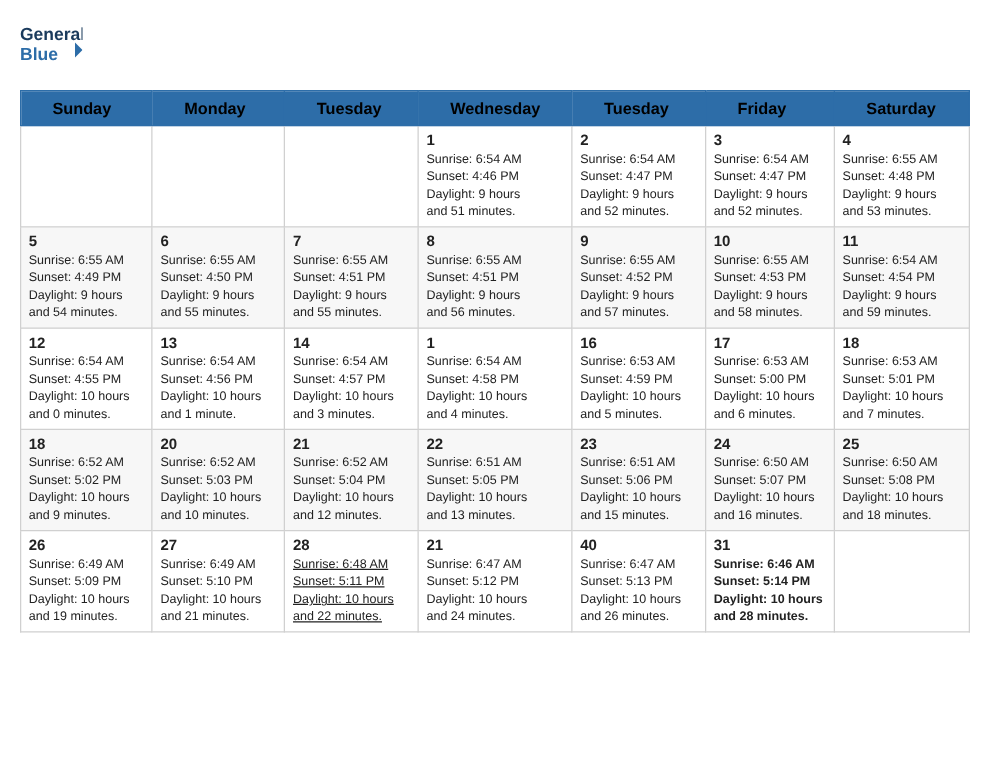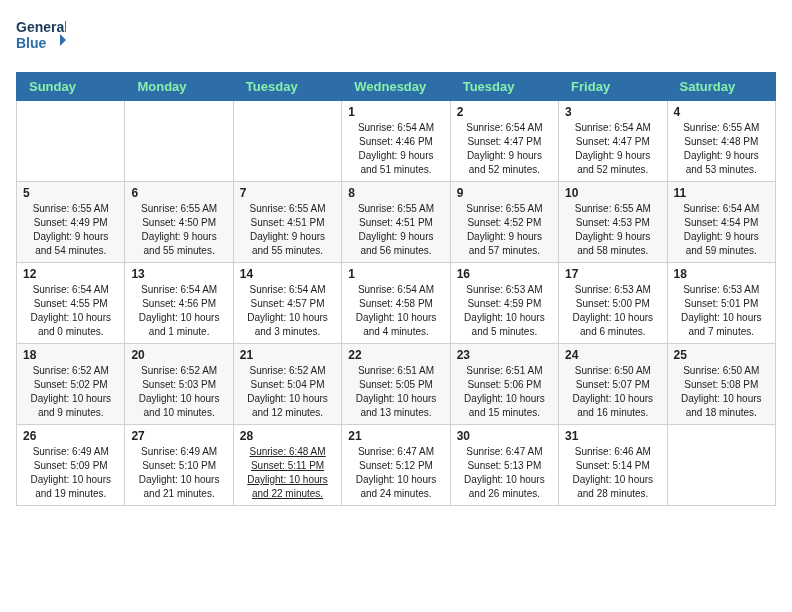--- a/index.html
+++ b/index.html
@@ -33,24 +33,24 @@
       font-size: 14px;
       color: #333;
     }
     .calendar {
       width: 100%;
       border-collapse: collapse;
       border: 1px solid #ccc;
     }
     .calendar th {
       background-color: #2d6da8;
-      color: #86efac;
+      color: #000000;
       font-size: 13px;
       font-weight: bold;
-      padding: 6px 12px;
+      padding: 6px 25px;
       text-align: left;
       border: 1px solid #2d6da8;
     }
     .calendar td {
       vertical-align: top;
       padding: 4px 6px;
       border: 1px solid #d0d0d0;
       width: calc(100% / 7);
       min-height: 90px;
       font-size: 10.5px;
@@ -62,21 +62,20 @@
     }
     .day-num {
       font-weight: bold;
       font-size: 12px;
       margin-bottom: 2px;
     }
     .day-info {
       font-size: 10px;
       color: #222;
       line-height: 1.4;
-      text-align: center;
     }
     .empty-cell {
       background: #fff;
     }
   </style>
 </head>
 <body>
 
 <div class="header">
   <div class="logo">
@@ -314,29 +313,29 @@
 and 22 minutes.</div>
         </td>
         <td>
           <div class="day-num">21</div>
           <div class="day-info" style="white-space: pre-line;">Sunrise: 6:47 AM
 Sunset: 5:12 PM
 Daylight: 10 hours
 and 24 minutes.</div>
         </td>
         <td>
-          <div class="day-num">30</div>
+          <div class="day-num">40</div>
           <div class="day-info" style="white-space: pre-line;">Sunrise: 6:47 AM
 Sunset: 5:13 PM
 Daylight: 10 hours
 and 26 minutes.</div>
         </td>
         <td>
           <div class="day-num">31</div>
-          <div class="day-info" style="white-space: pre-line;">Sunrise: 6:46 AM
+          <div class="day-info" style="white-space: pre-line; font-weight: bold;">Sunrise: 6:46 AM
 Sunset: 5:14 PM
 Daylight: 10 hours
 and 28 minutes.</div>
         </td>
         <td class="empty-cell"></td>
       </tr>
     </tbody>
 </table>
 
 </body></html>

